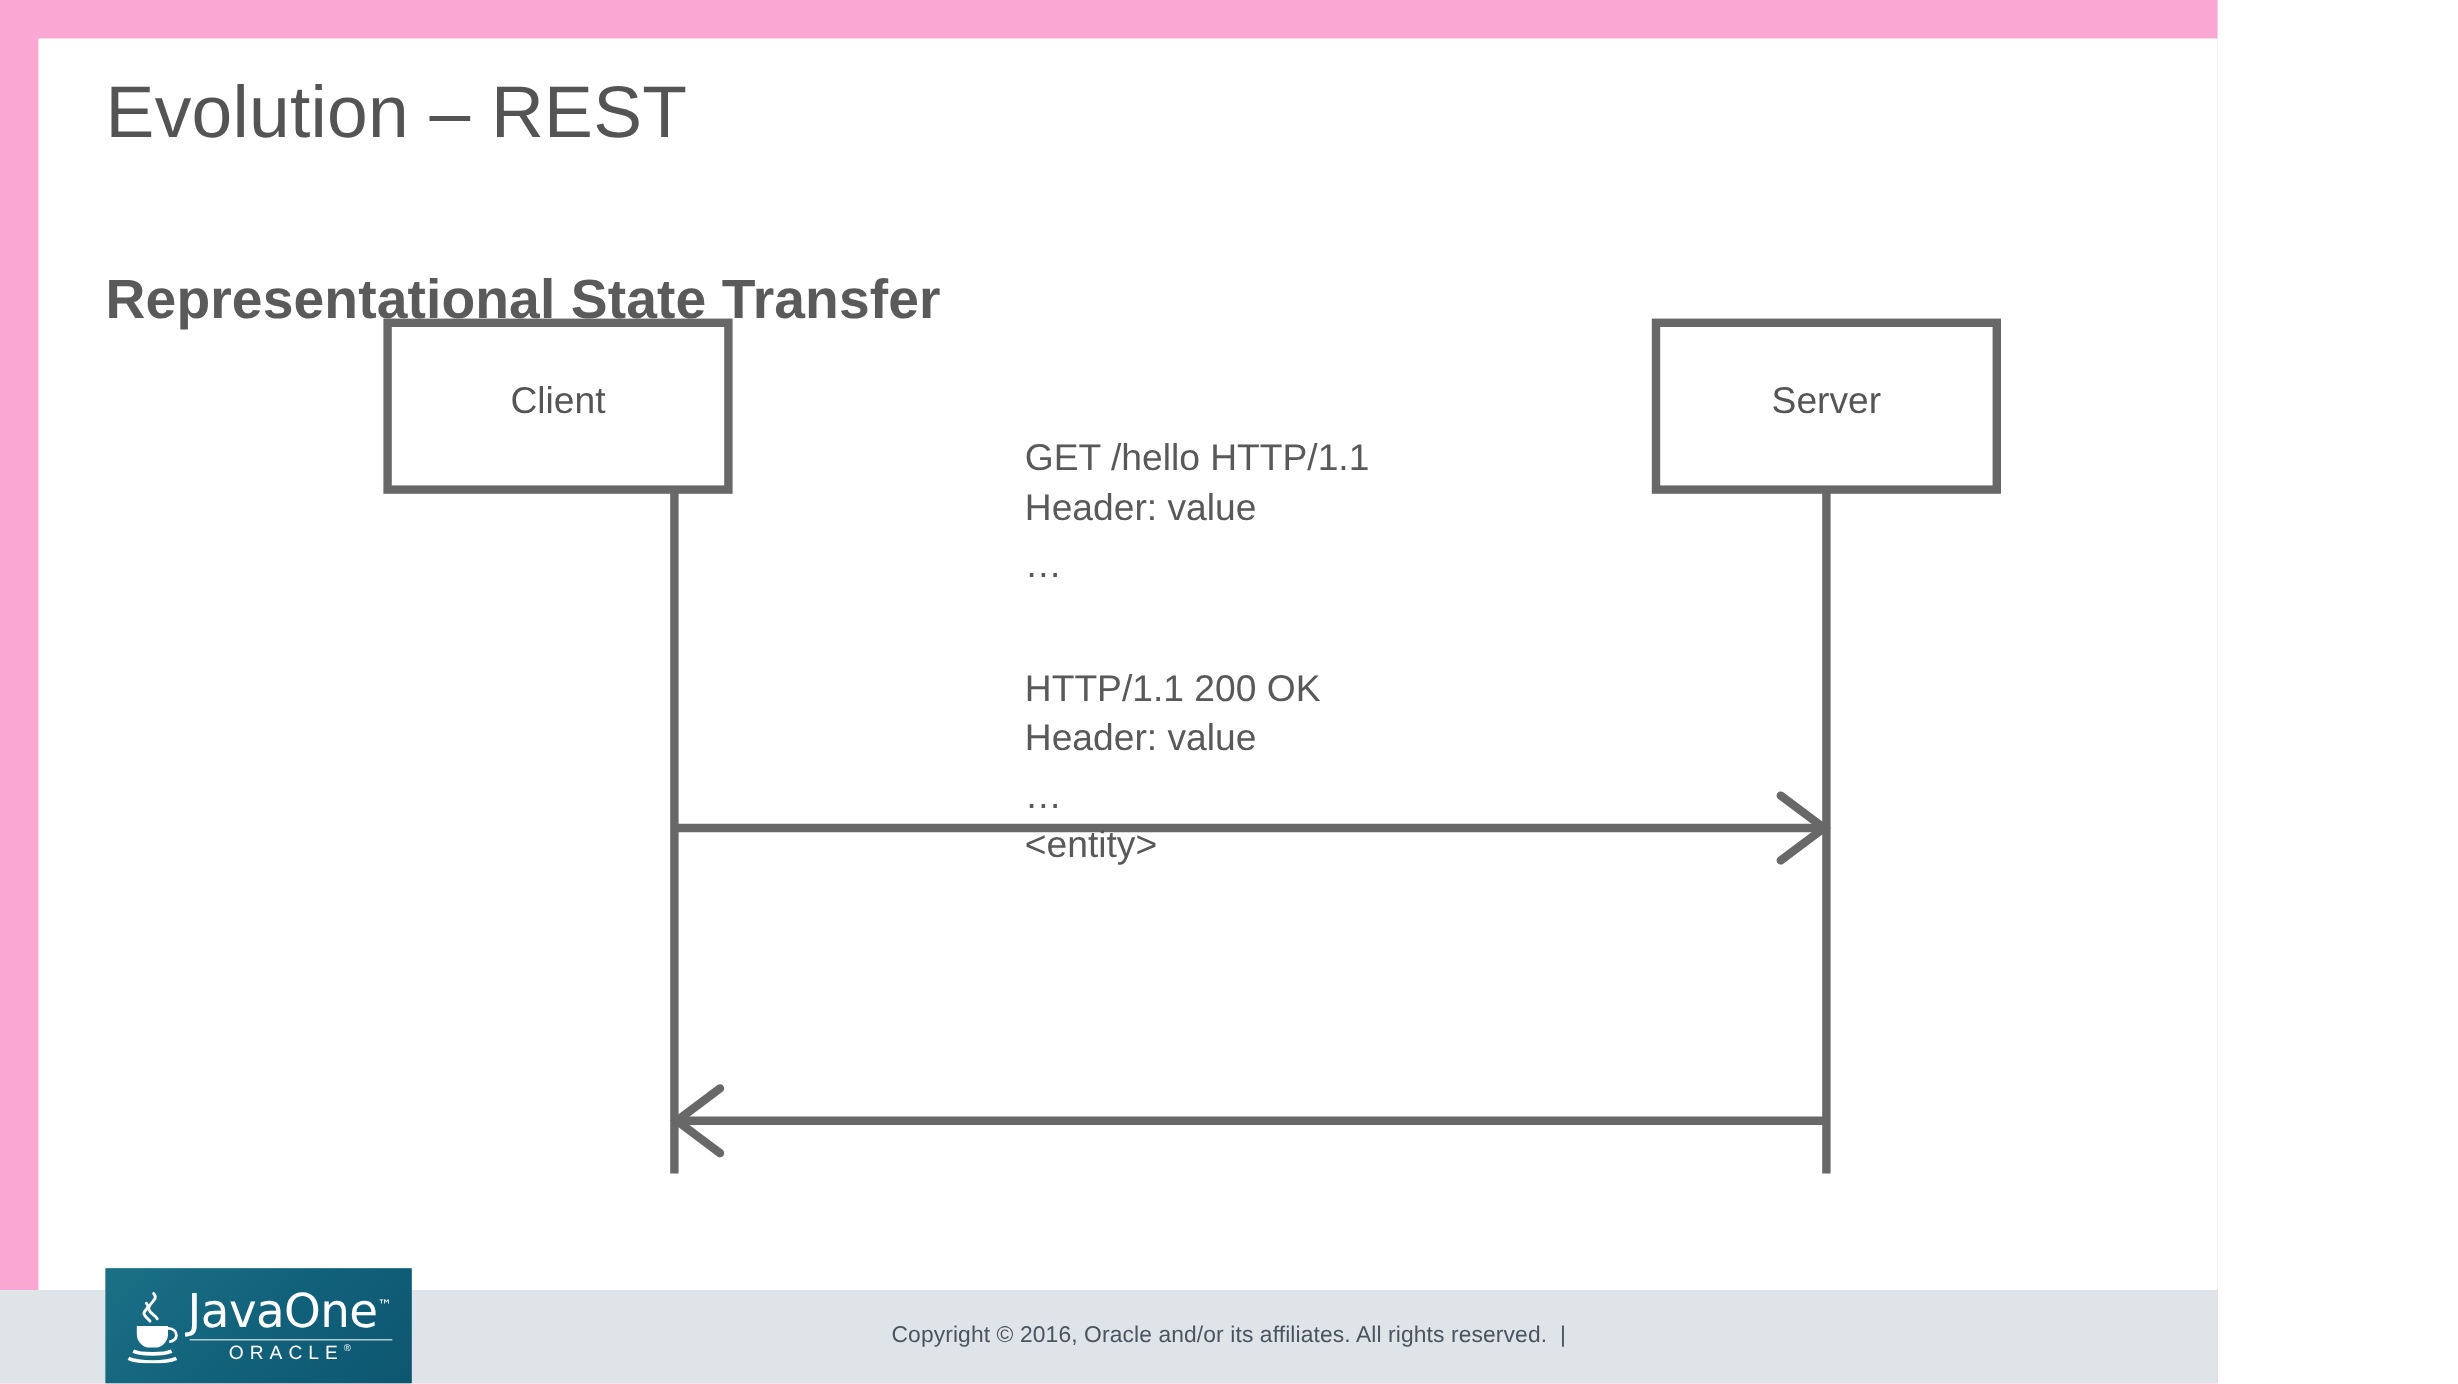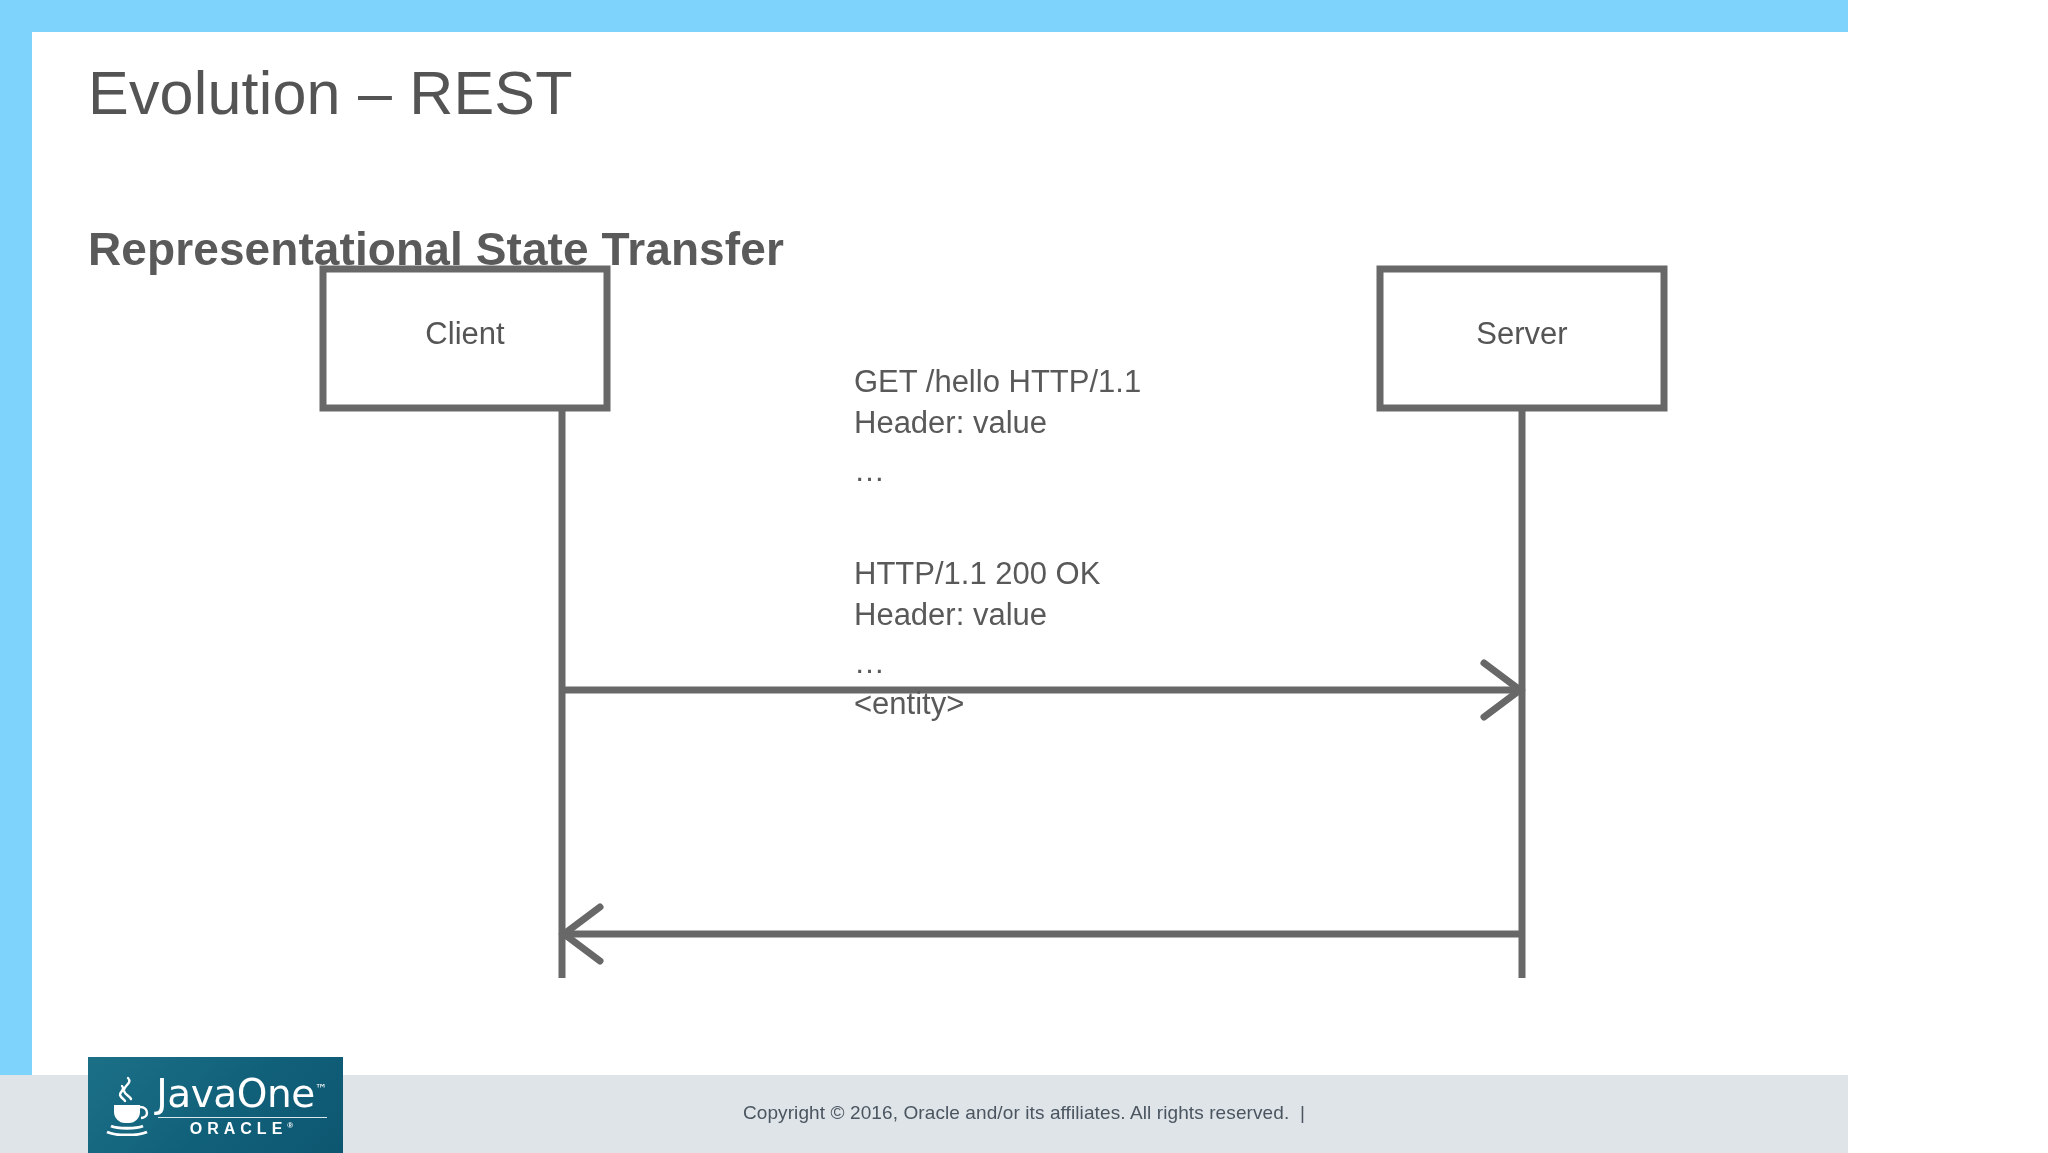--- a/index.html
+++ b/index.html
@@ -10,21 +10,21 @@
   }
   body {
     font-family: "Liberation Sans", sans-serif;
     -webkit-font-smoothing: antialiased;
   }
 
   .deck {
     position: relative;
     width: 1848px;
     height: 1153px;
-    background: #7dd3fc;   
+    background: #f9a8d4;   
     overflow: hidden;
   }
 
   
   .slide {
     position: absolute;
     left: 32px;
     top: 32px;
     width: 1984px;
     height: 1043px;
@@ -155,21 +155,20 @@
     margin: 3px 0 3px 2px;
   }
   .logo-oracle {
     font-family: "Liberation Sans", sans-serif;
     font-size: 16px;
     letter-spacing: 5px;
     color: #ffffff;
     text-align: center;
     line-height: 1;
     white-space: nowrap;
-    font-weight: bold;
   }
   .logo-oracle sup { font-size: 8px; letter-spacing: 0; }
 </style>
 </head>
 <body>
 
 <div class="deck">
 
   <div class="slide">
 

